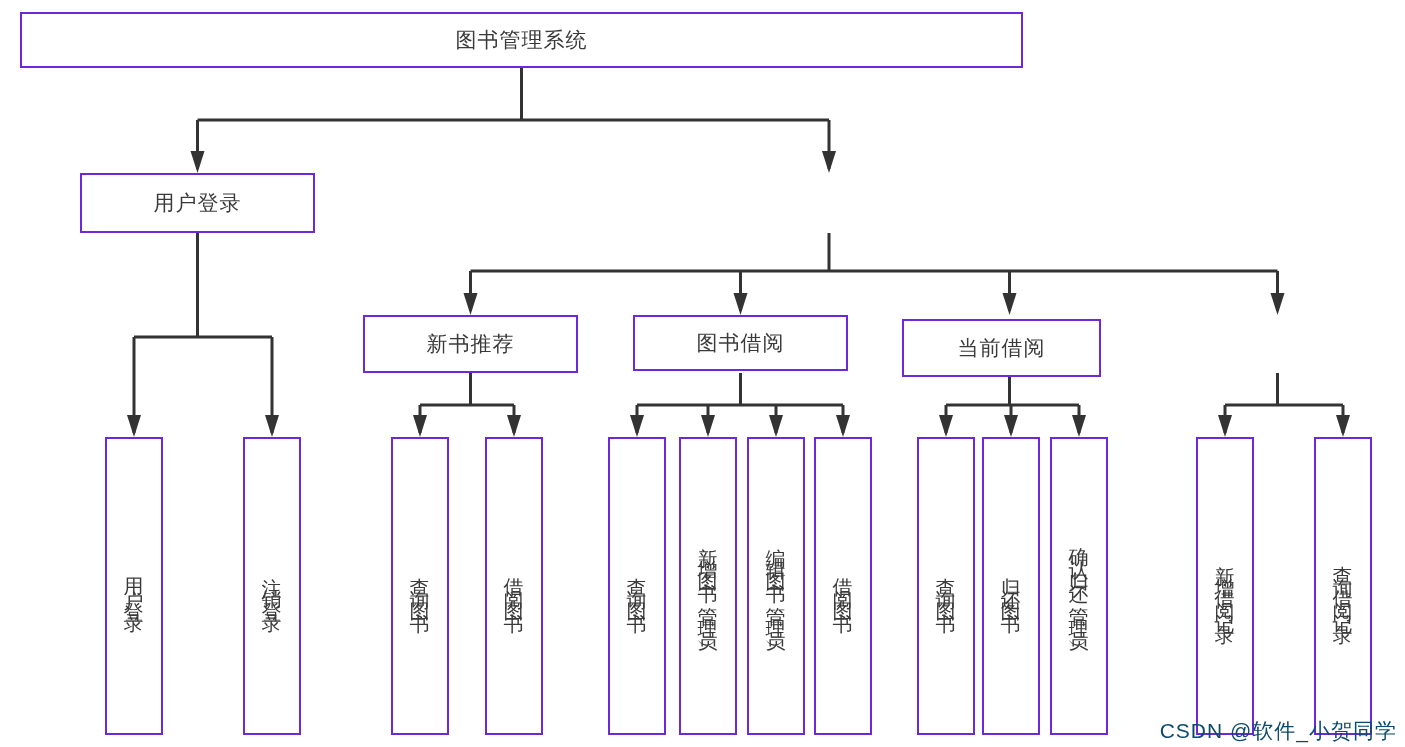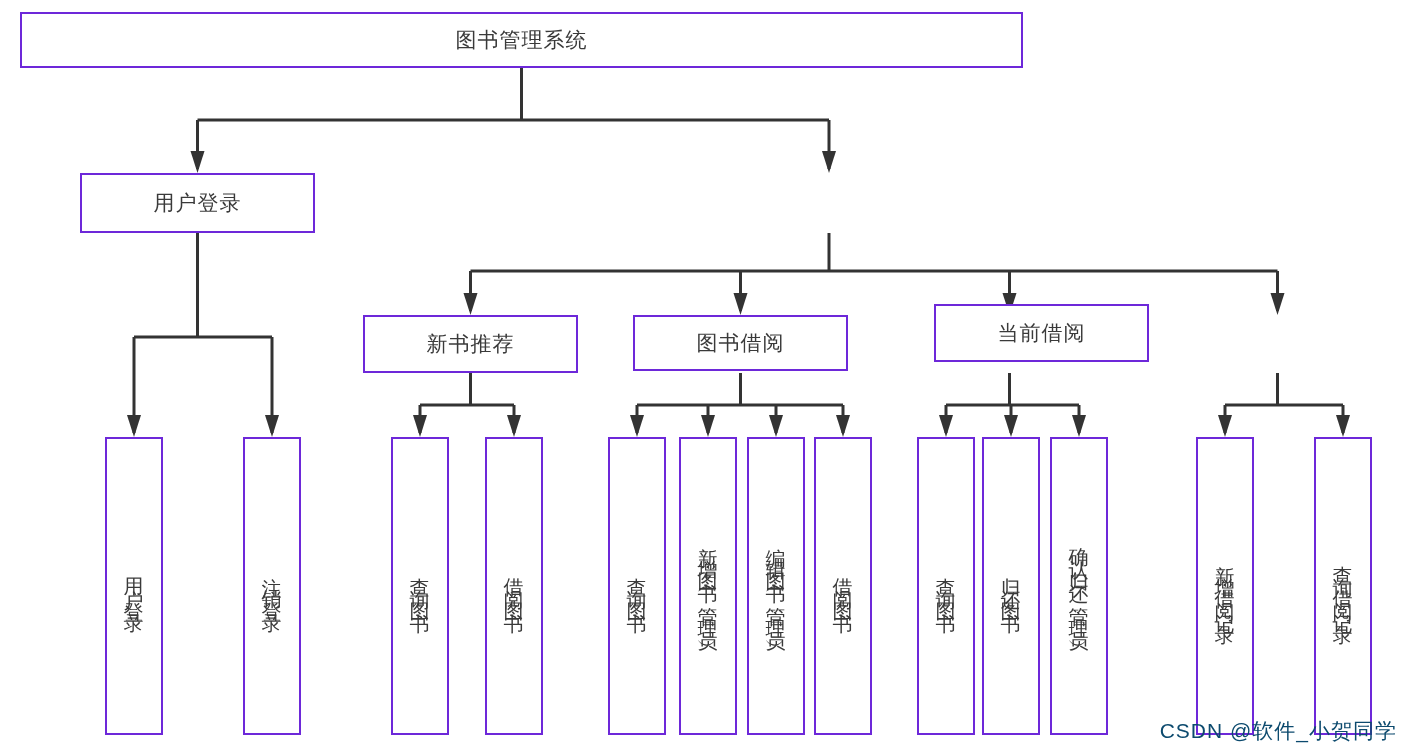--- a/index.html
+++ b/index.html
@@ -129,21 +129,21 @@
   <div class="node hbox" style="left:80px; top:173px; width:235px; height:60px;">
     <span class="label">用户登录</span>
   </div>
 
   <div class="node hbox" style="left:363px; top:315px; width:215px; height:58px;">
     <span class="label">新书推荐</span>
   </div>
   <div class="node hbox" style="left:633px; top:315px; width:215px; height:56px;">
     <span class="label">图书借阅</span>
   </div>
-  <div class="node hbox" style="left:902px; top:304px; width:215px; height:58px;margin-left:32px;">
+  <div class="node hbox" style="left:902px; top:319px; width:199px; height:58px;">
     <span class="label">当前借阅</span>
   </div>
 
   <div class="node vbox" style="left:105px; top:437px; width:58px; height:298px;">
     <span class="vtext">用户登录</span>
   </div>
   <div class="node vbox" style="left:243px; top:437px; width:58px; height:298px;">
     <span class="vtext">注销登录</span>
   </div>
 

